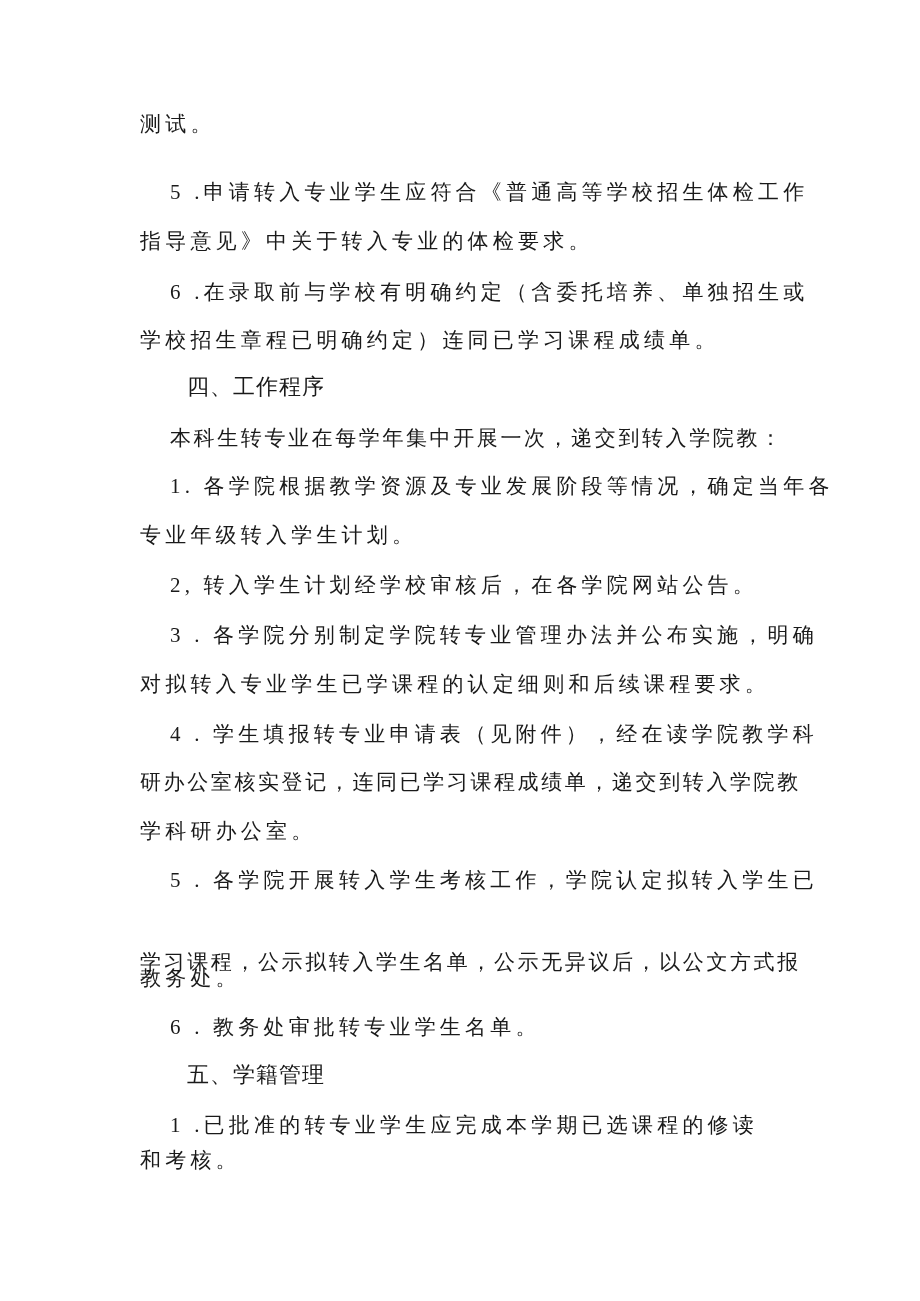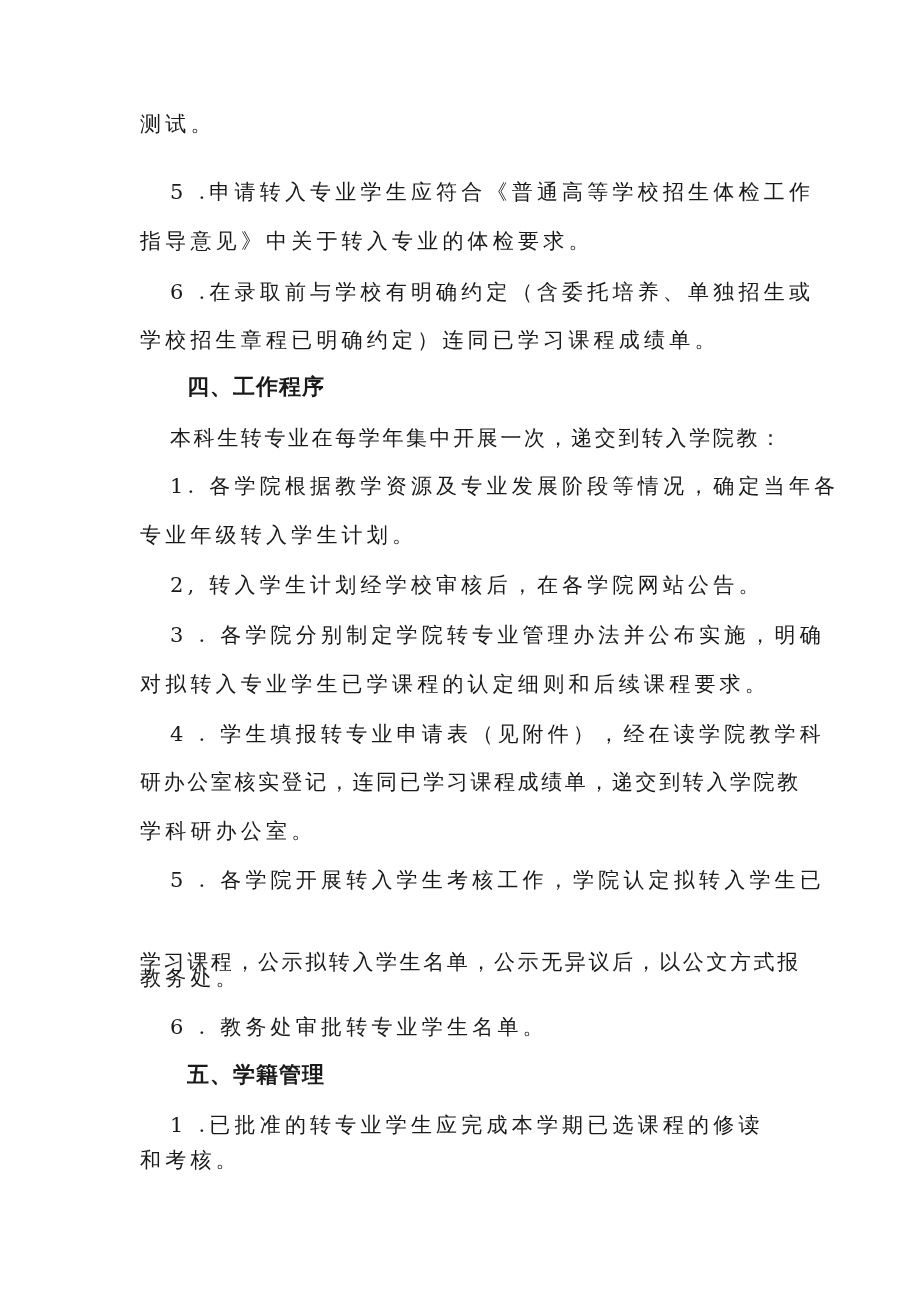--- a/index.html
+++ b/index.html
@@ -1,21 +1,21 @@
 <!DOCTYPE html>
 <html><head>
 <meta charset="utf-8">
 <style>
   html,body{margin:0;padding:0;background:#ffffff;}
   body{width:920px;height:1301px;position:relative;overflow:hidden;
        font-family:"DejaVu Serif","Liberation Serif",serif;color:#1a1a1a;}
   .line{position:absolute;left:140px;white-space:nowrap;font-size:21px;
-        letter-spacing:4.2px;line-height:28px;}
+        letter-spacing:4.2px;line-height:28px;font-family:Liberation Serif, serif;}
   .ind{left:170px;}
-  .head{font-family:"DejaVu Sans","Liberation Sans",sans-serif;font-weight:bold;
+  .head{font-family:"DejaVu Sans","Liberation Sans",sans-serif;font-weight:normal;
         font-size:22px;letter-spacing:1px;left:187px;}
   .wide{letter-spacing:2.6px;}
 </style>
 </head>
 <body>
 
 <div>
   <div class="line" style="top:110px">测试。</div>
   <div class="line ind" style="top:178px">5 .申请转入专业学生应符合《普通高等学校招生体检工作</div>
   <div class="line" style="top:227px">指导意见》中关于转入专业的体检要求。</div>

